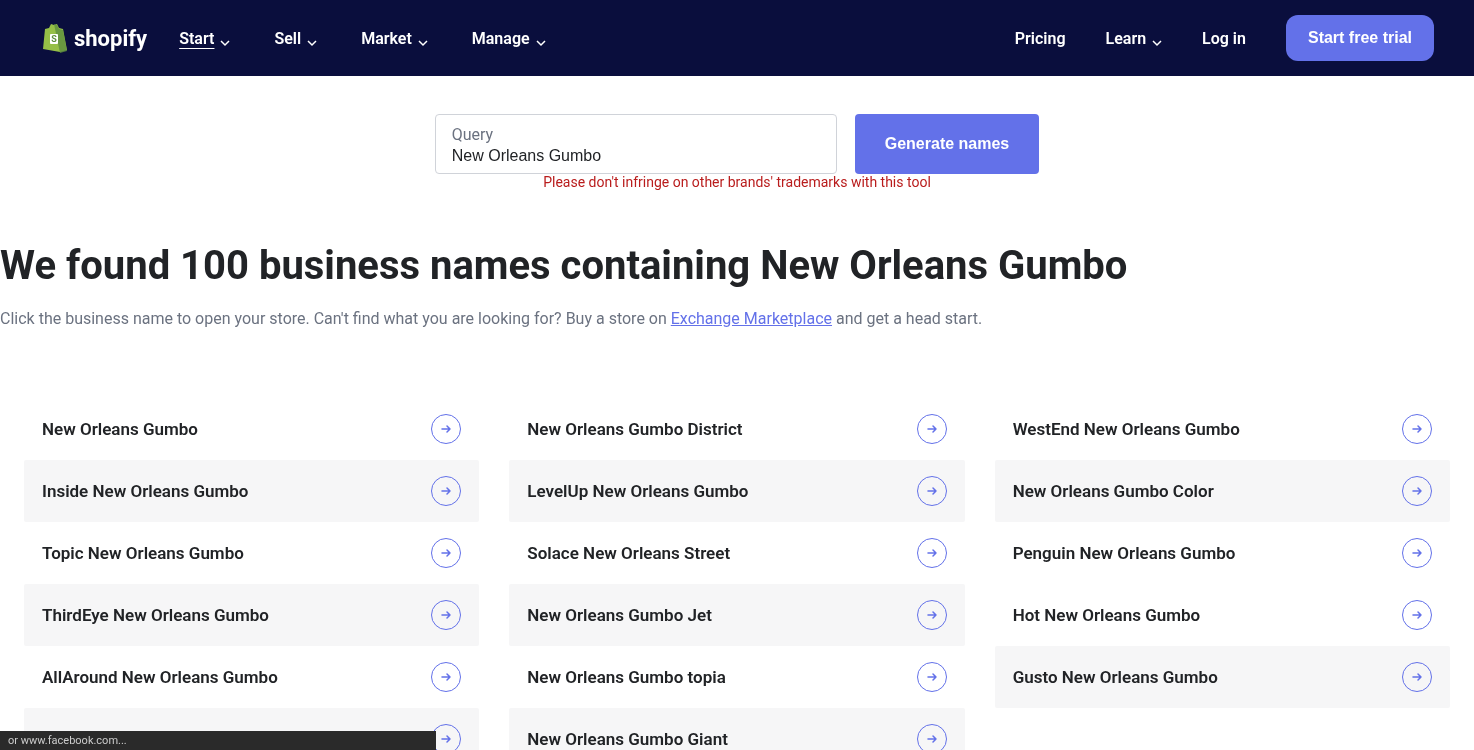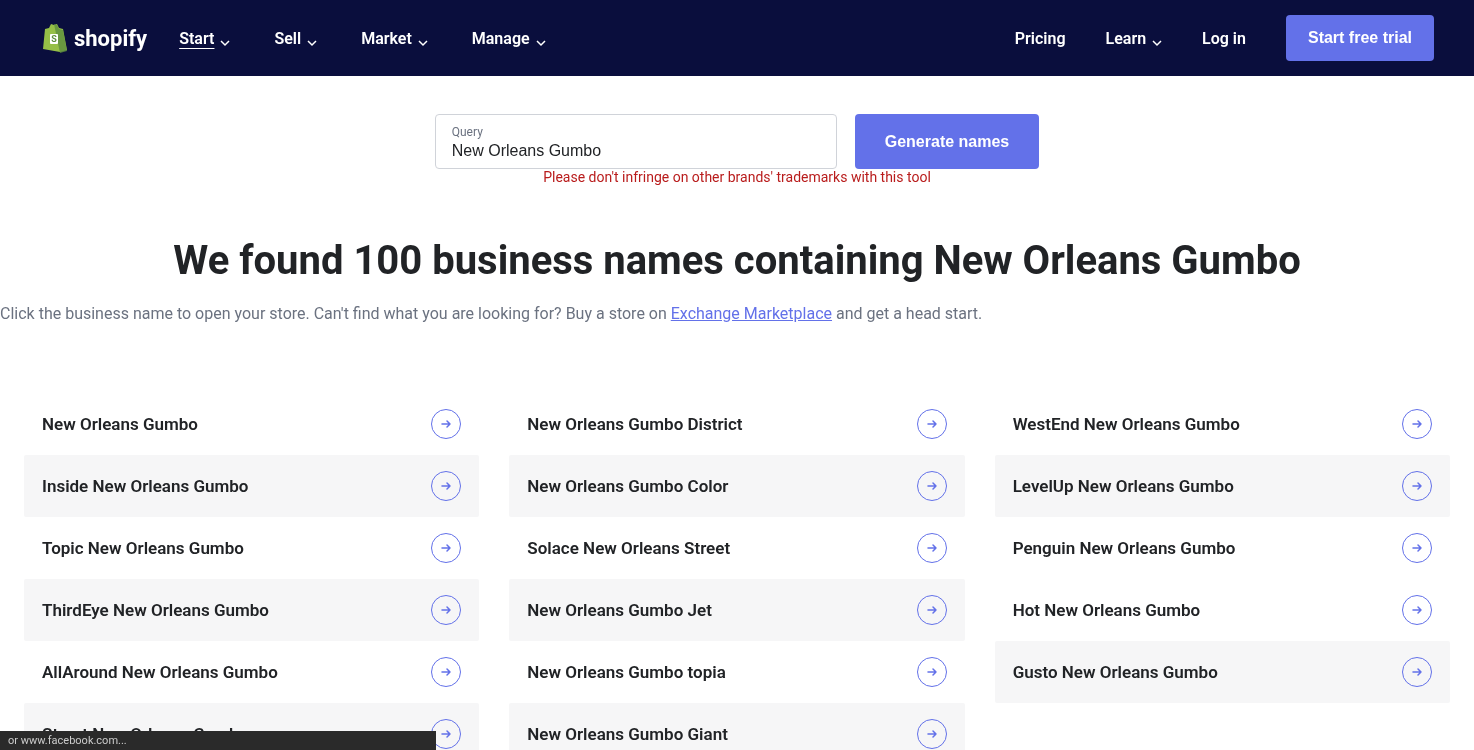--- a/index.html
+++ b/index.html
@@ -7,28 +7,28 @@
 .header{background:#0a0e3d;height:76px;display:flex;align-items:center;padding:0 40px;justify-content:space-between}
 .header-left{display:flex;align-items:center;gap:32px}
 .logo{display:flex;align-items:center;gap:6px;color:#fff;font-weight:700;font-size:22px}
 .logo-bag{width:28px;height:30px;position:relative}
 .nav{display:flex;gap:44px}
 .nav-item{color:#fff;font-size:16px;font-weight:600;display:flex;align-items:center;gap:6px;cursor:pointer}
 .nav-item.active{text-decoration:underline;text-underline-offset:4px}
 .chevron{width:10px;height:10px;display:inline-block}
 .header-right{display:flex;align-items:center;gap:40px}
 .header-link{color:#fff;font-size:16px;font-weight:600;cursor:pointer;display:flex;align-items:center;gap:6px}
-.cta-btn{background:#6371e9;color:#fff;padding:14px 22px;border-radius:4px;font-size:16px;font-weight:700;border:none;cursor:pointer}
+.cta-btn{background:#6371e9;color:#fff;padding:14px 22px;border-radius:12px;font-size:16px;font-weight:700;border:none;cursor:pointer}
 .search-area{display:flex;justify-content:center;margin-top:38px;gap:18px}
 .input-wrap{width:402px;border:1px solid #d0d3d9;border-radius:4px;padding:10px 16px 8px;position:relative}
-.input-label{font-size:12px;color:#6b7280;display:block;margin-bottom:2px}
+.input-label{font-size:16px;color:#6b7280;display:block;margin-bottom:2px}
 .input-field{border:none;outline:none;font-size:16px;width:100%;color:#212326}
 .generate-btn{background:#6371e9;color:#fff;border:none;border-radius:4px;padding:0 30px;font-size:16px;font-weight:700;cursor:pointer}
 .disclaimer{text-align:center;color:#b91c1c;font-size:14px;}
-.headline{text-align:center;font-size:40px;font-weight:700;margin-top:52px;color:#212326}
+.headline{text-align:left;font-size:40px;font-weight:700;margin-top:52px;color:#212326}
 .subline{color:#6b7280;font-size:16px;margin-top:20px}
 .subline a{color:#6371e9;text-decoration:underline}
 .results{display:grid;grid-template-columns:repeat(3,1fr);gap:0 30px;padding:0 24px;margin-top:70px}
 .result{display:flex;justify-content:space-between;align-items:center;padding:16px 18px;cursor:pointer;border-radius:2px}
 .result.alt{background:#f6f6f7}
 .result-name{font-size:17px;font-weight:600;color:#212326}
 .arrow-circle{width:30px;height:30px;border:1.5px solid #6371e9;border-radius:50%;display:flex;align-items:center;justify-content:center;flex-shrink:0}
 .statusbar{position:fixed;bottom:0;left:0;background:#2a2a2a;color:#ccc;font-size:11px;padding:3px 8px;width:436px}
 </style>
 </head>
@@ -128,35 +128,35 @@
     </div>
     <div class="result alt">
       <span class="result-name">Inside New Orleans Gumbo</span>
       <span class="arrow-circle">
         <svg width="14" height="14" viewBox="0 0 14 14">
           <path d="M3 7h8M8 4l3 3-3 3" stroke="#6371e9" stroke-width="1.5" fill="none" stroke-linecap="round" stroke-linejoin="round"></path>
         </svg>
       </span>
     </div>
     <div class="result alt">
+      <span class="result-name">LevelUp New Orleans Gumbo</span>
+      <span class="arrow-circle">
+        <svg width="14" height="14" viewBox="0 0 14 14">
+          <path d="M3 7h8M8 4l3 3-3 3" stroke="#6371e9" stroke-width="1.5" fill="none" stroke-linecap="round" stroke-linejoin="round"></path>
+        </svg>
+      </span>
+    </div>
+    <div class="result alt">
       <span class="result-name">New Orleans Gumbo Color</span>
       <span class="arrow-circle">
         <svg width="14" height="14" viewBox="0 0 14 14">
           <path d="M3 7h8M8 4l3 3-3 3" stroke="#6371e9" stroke-width="1.5" fill="none" stroke-linecap="round" stroke-linejoin="round"></path>
         </svg>
       </span>
     </div>
-    <div class="result alt">
-      <span class="result-name">LevelUp New Orleans Gumbo</span>
-      <span class="arrow-circle">
-        <svg width="14" height="14" viewBox="0 0 14 14">
-          <path d="M3 7h8M8 4l3 3-3 3" stroke="#6371e9" stroke-width="1.5" fill="none" stroke-linecap="round" stroke-linejoin="round"></path>
-        </svg>
-      </span>
-    </div>
     <div class="result">
       <span class="result-name">Topic New Orleans Gumbo</span>
       <span class="arrow-circle">
         <svg width="14" height="14" viewBox="0 0 14 14">
           <path d="M3 7h8M8 4l3 3-3 3" stroke="#6371e9" stroke-width="1.5" fill="none" stroke-linecap="round" stroke-linejoin="round"></path>
         </svg>
       </span>
     </div>
     <div class="result">
       <span class="result-name">Solace New Orleans Street</span>

